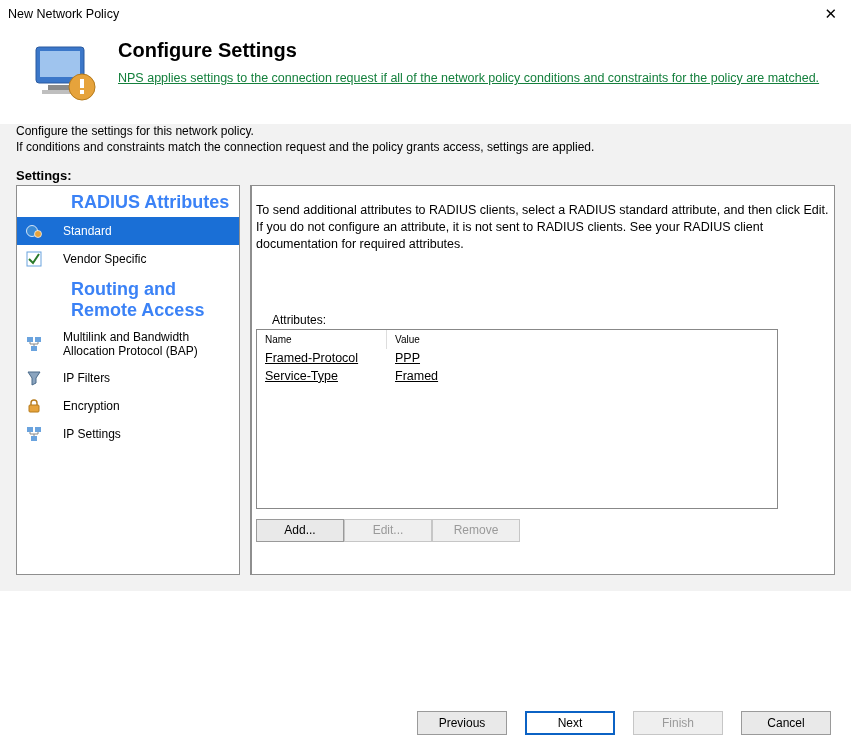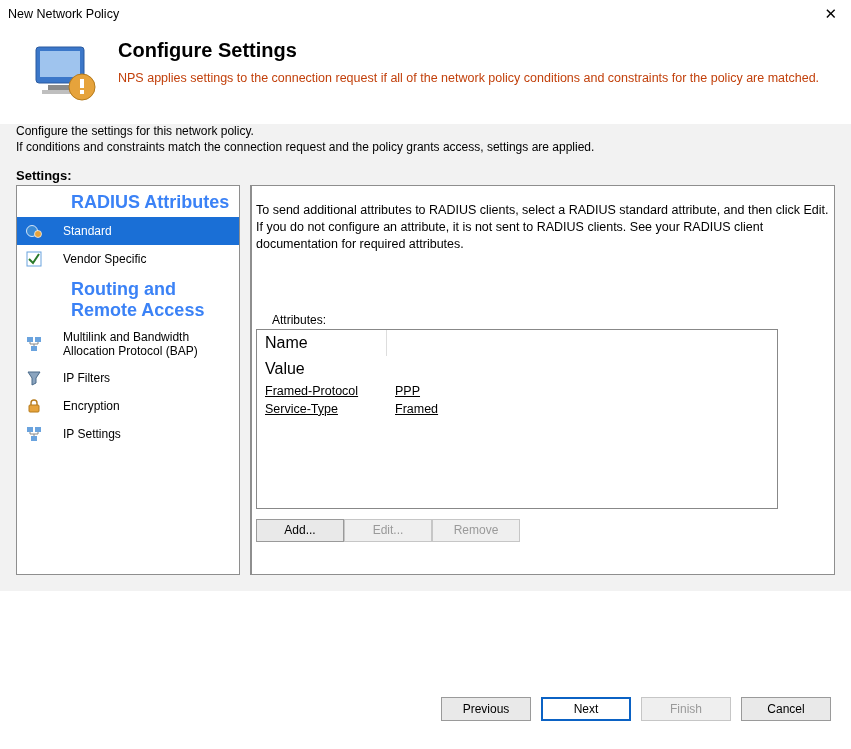--- a/index.html
+++ b/index.html
@@ -39,22 +39,23 @@
     flex-shrink: 0;
   }
   .header-text h1 {
     margin: 0 0 8px 0;
     font-size: 20px;
     font-weight: 700;
   }
   .header-text p {
     margin: 0;
     font-size: 12.5px;
-    color: #c2410c;
+    color: #15803d;
     line-height: 1.35;
+    text-decoration: underline;
   }
   .description-block {
     background: #f2f2f2;
     padding: 12px 16px 14px 16px;
   }
   .description-block .line1 { margin: 0 0 2px 0; }
   .description-block .line2 { margin: 0; }
   .settings-label {
     font-weight: 700;
     margin: 14px 0 2px 0;
@@ -119,22 +120,21 @@
   .attr-label {
     margin: 60px 0 2px 16px;
   }
   .attr-table {
     border: 1px solid #888;
     height: 180px;
     width: 522px;
   }
   .attr-table .thead {
     display: flex;
-    font-size: 16px;
-    flex-direction: column;
+    font-size: 10px;
   }
   .attr-table .thead .col {
     padding: 4px 8px;
     border-right: 1px solid #ddd;
   }
   .attr-table .thead .col:first-child { width: 130px; }
   .attr-table .thead .col:last-child { flex:1; border-right:none;}
   .attr-table .tbody .row {
     display: flex;
     font-size: 12.5px;
@@ -160,24 +160,24 @@
     justify-content: center;
     padding: 0 10px;
   }
   .btn.disabled {
     color: #9a9a9a;
     border-color: #c6c6c6;
     background: #efefef;
   }
   .footer {
     position: absolute;
-    bottom: 28px;
+    bottom: 14px;
     right: 20px;
     display: flex;
-    gap: 10px;
+    gap: 18px;
   }
   .footer .btn { min-width: 90px; height: 24px; }
   .btn.primary {
     border: 2px solid #0b62c4;
     background: #fff;
   }
   
   .monitor-svg { display:block; }
 </style>
 </head>

